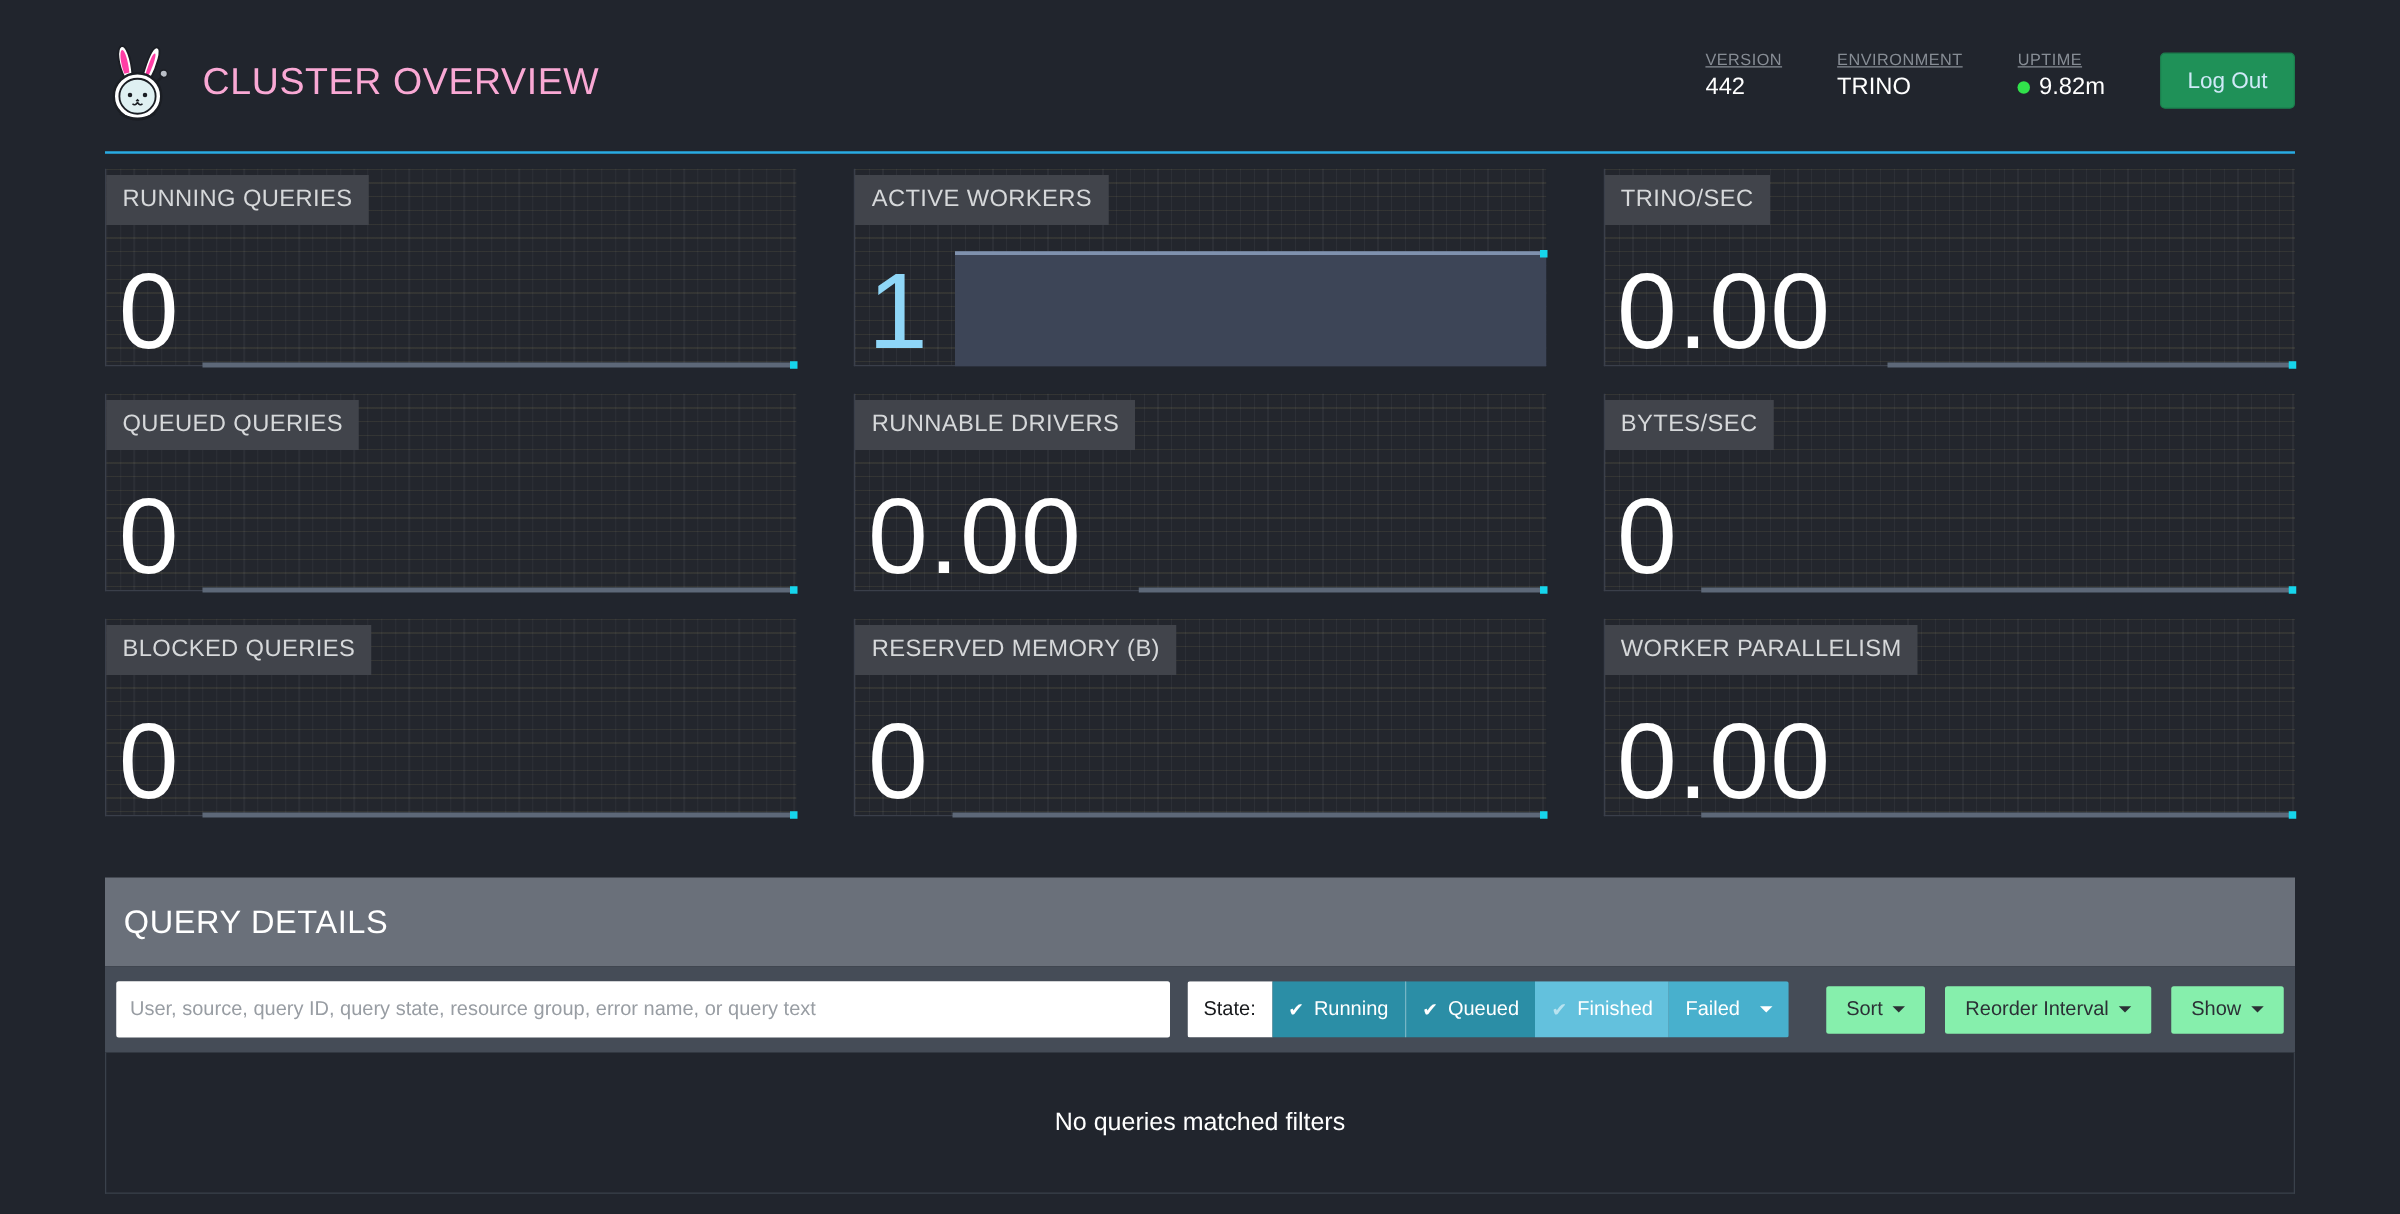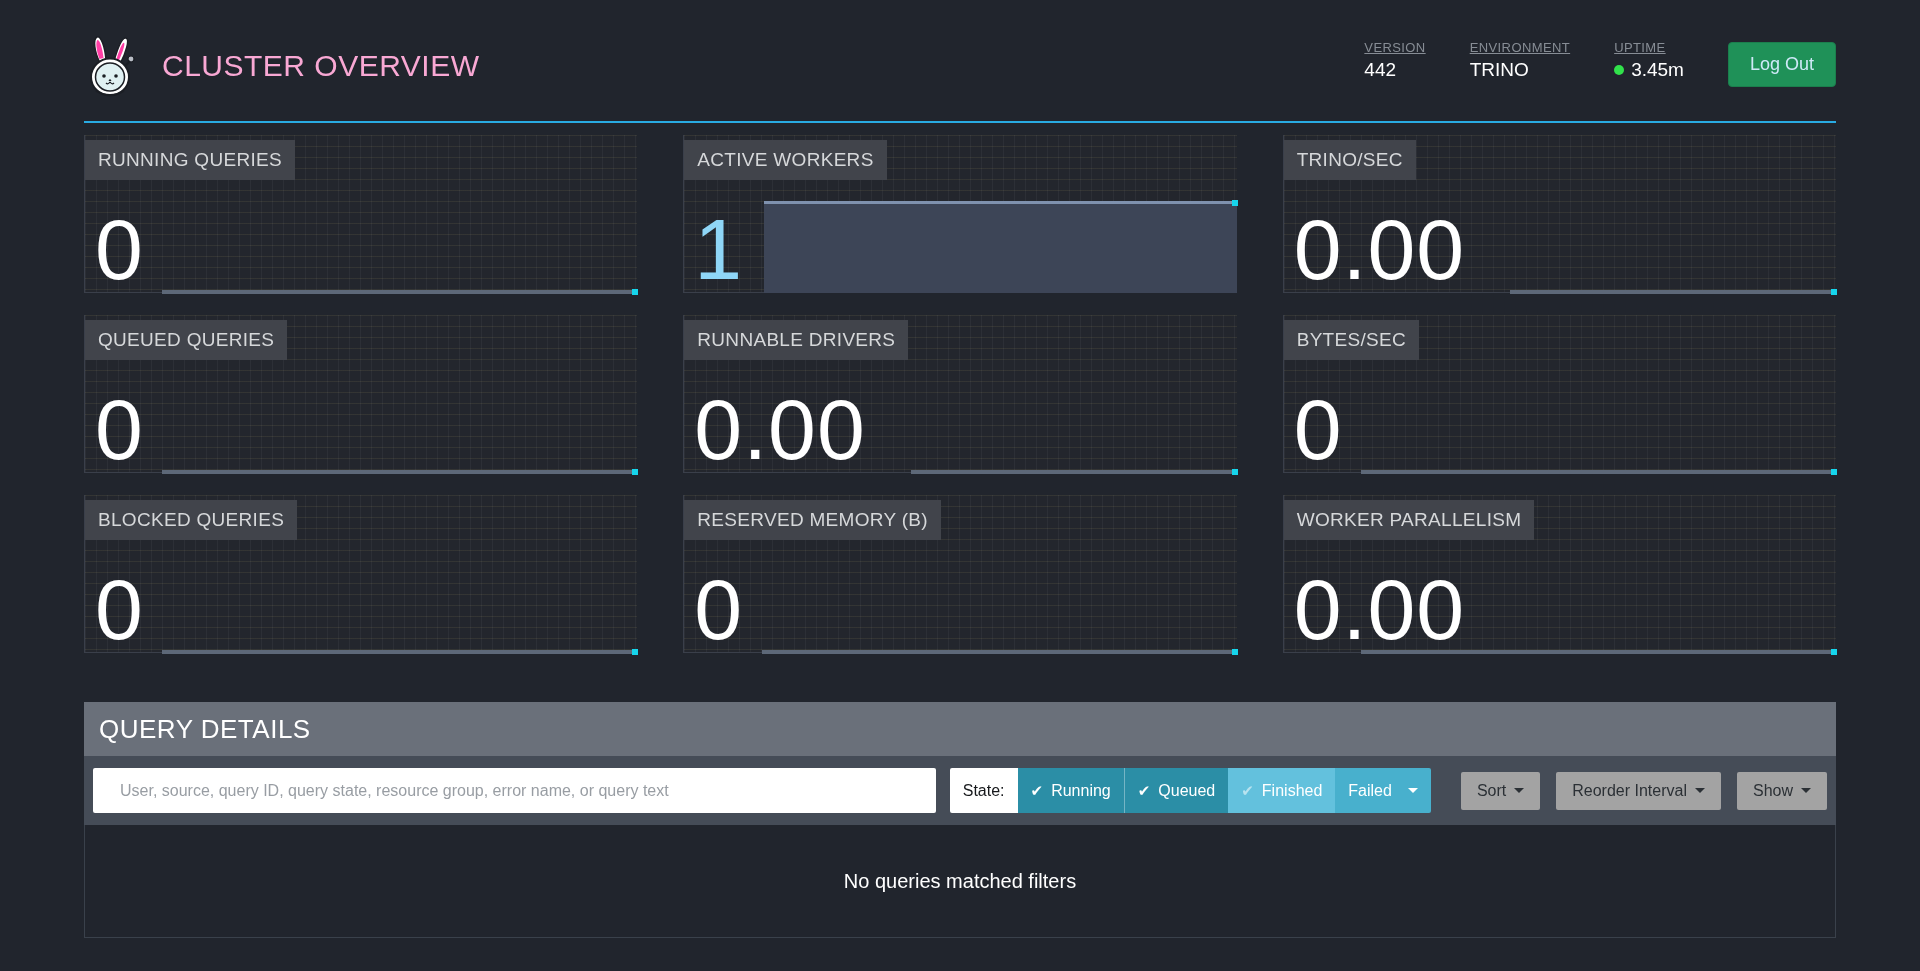--- a/index.html
+++ b/index.html
@@ -67,49 +67,49 @@
     position:absolute; right:0; top:42%; bottom:-1px;
     background:var(--fill); border-top:3px solid var(--fill-top);
   }
   .spark-fill::after{
     content:""; position:absolute; right:-1px; top:-4px; width:6px; height:6px;
     background:var(--cyan-dot);
   }
   
   .qd{ margin:49px 84px 0; }
   .qd-header{
-    height:54px; background:var(--bar-bg); display:flex; align-items:center;
+    height:71px; background:var(--bar-bg); display:flex; align-items:center;
     padding:4px 15px; font-size:26px; letter-spacing:.5px; color:#fff;
   }
   .qd-toolbar{
     background:var(--toolbar-bg); padding:12px 9px; display:flex; align-items:center;
   }
   .search-input{
-    flex:1; height:45px; border:none; border-radius:2px; padding:0 27px;
+    flex:1; height:45px; border:none; border-radius:2px; padding:0 11px;
     font-size:16px; font-family:inherit; color:#0369a1; background:#fff; outline:none;
   }
   .search-input::placeholder{ color:#989da3; }
   .state-group{ display:flex; margin-left:14px; height:45px; border-radius:2px; overflow:hidden; flex:0 0 auto;}
   .state-label{ background:#fff; color:#16181b; font-size:16px; display:flex; align-items:center; padding:0 13px; }
   .sbtn{
     display:flex; align-items:center; gap:8px; padding:0 13px; font-size:16px;
     color:#fff; border:none; font-family:inherit; cursor:pointer; background:var(--teal);
   }
   .sbtn.divider{ border-left:1px solid rgba(255,255,255,.35); }
   .sbtn.light{ background:var(--teal-light); }
   .sbtn.light .check{ opacity:.55; }
   .sbtn.mid{ background:var(--teal-mid); }
   .check{ font-size:15px; }
   .caret{
     display:inline-block; width:0; height:0; margin-left:8px;
     border-left:5px solid transparent; border-right:5px solid transparent;
     border-top:5px solid currentColor;
   }
   .wbtn{
-    background:#a3a3a3; color:#2b3035; border:none; border-radius:2px; height:38px;
+    background:#86efac; color:#2b3035; border:none; border-radius:2px; height:38px;
     padding:0 16px; font-size:16px; font-family:inherit; display:flex; align-items:center;
     cursor:pointer; flex:0 0 auto;
   }
   .wbtn.first{ margin-left:30px; }
   .wbtn + .wbtn{ margin-left:16px; }
   .qd-body{
     height:113px; border:1px solid #3a414b; border-top:none;
     display:flex; align-items:center; justify-content:center;
     font-size:20px; font-weight:normal; color:#fff;
   }
@@ -146,21 +146,21 @@
       <span class="m-value">442</span>
     </div>
     <div class="meta">
       <span class="m-label">ENVIRONMENT</span>
       <span class="m-value">TRINO</span>
     </div>
     <div class="meta">
       <span class="m-label">UPTIME</span>
       <span class="m-value">
         <span class="status-dot"></span>
-        <span>3.45m</span>
+        <span>9.82m</span>
       </span>
     </div>
     <button class="logout-btn">Log Out</button>
   </div>
 </div>
 <div class="header-rule"></div>
 
 <div class="cards" id="cards">
   <div class="card">
     <div class="chip">RUNNING QUERIES</div>

